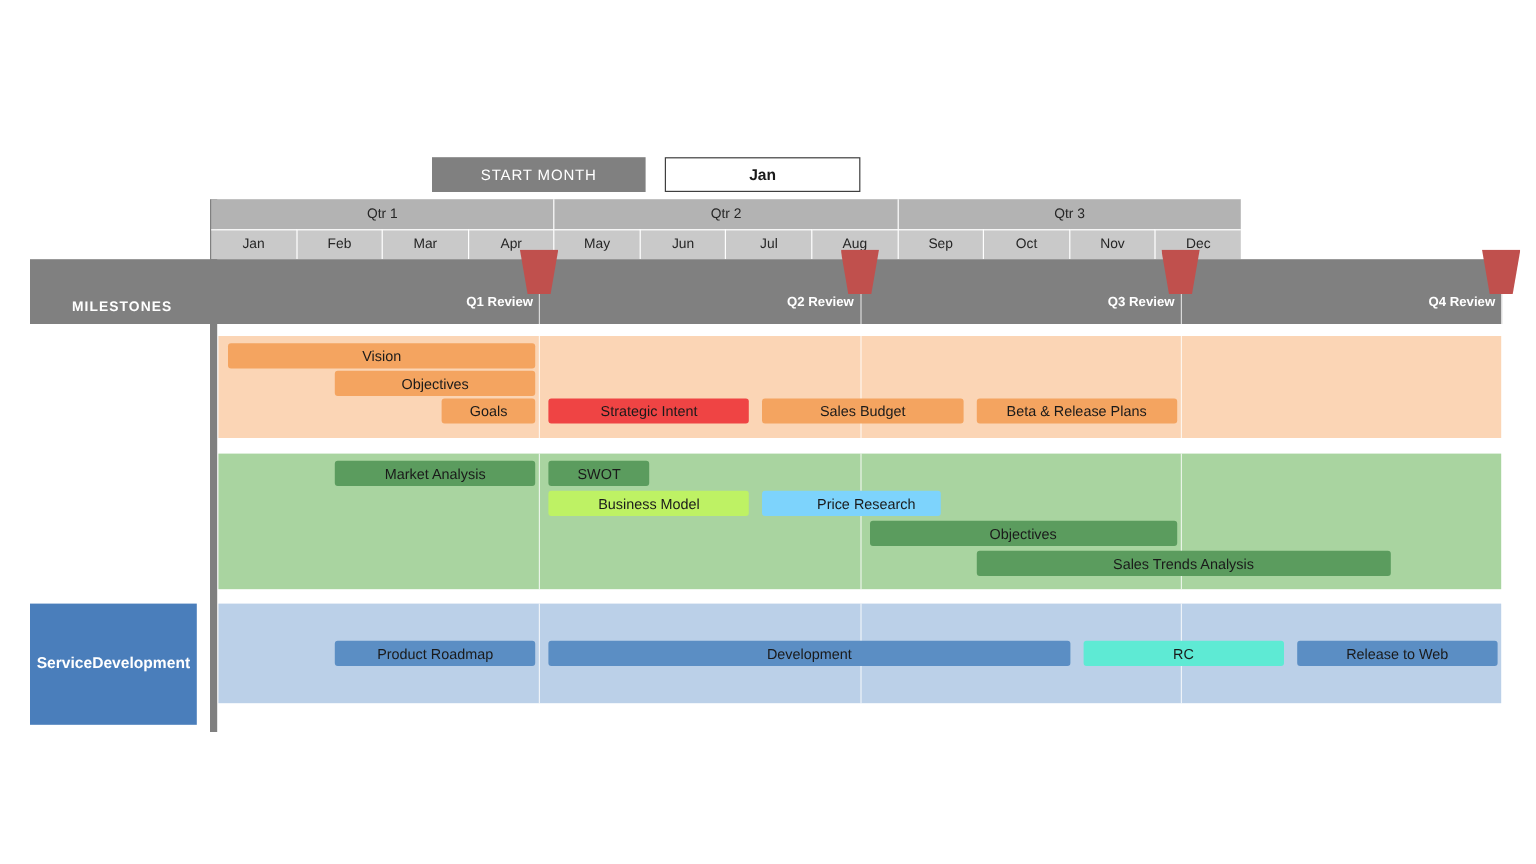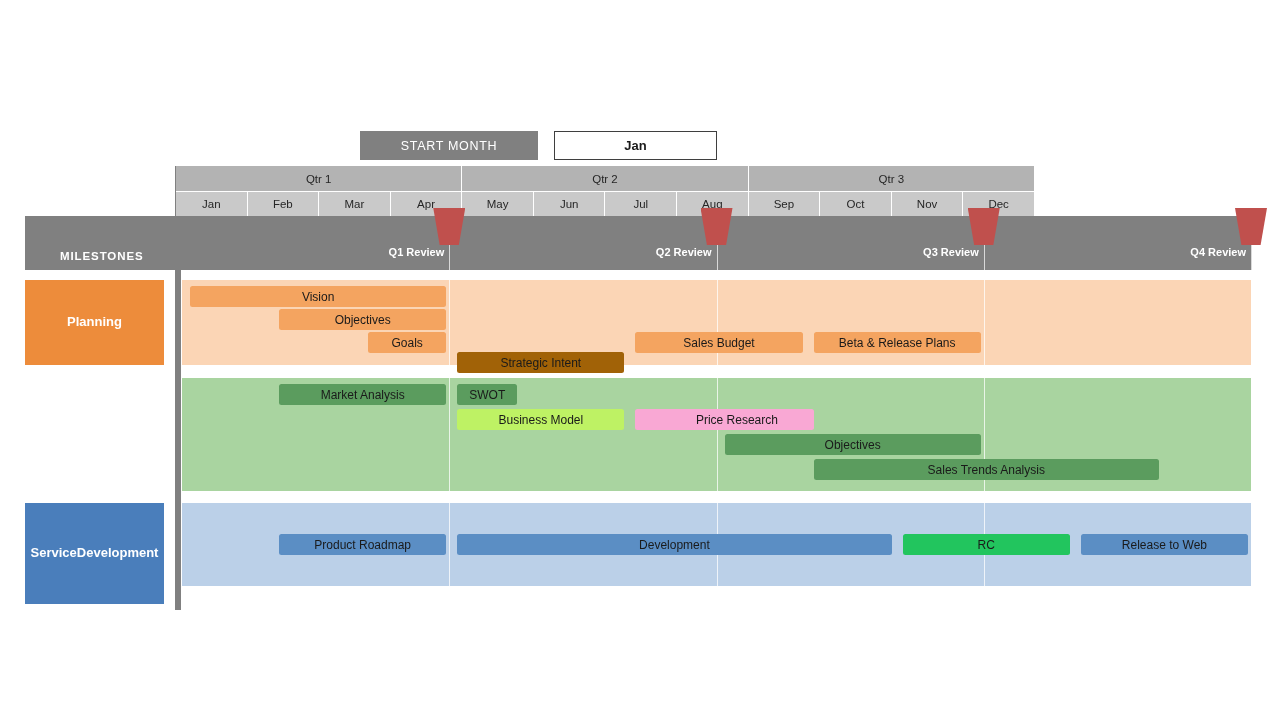--- a/index.html
+++ b/index.html
@@ -261,60 +261,57 @@
     </div>
     <div class="milestone" style="left: 1226px;">
       <div class="milestone-line"></div>
       <div class="milestone-flag" style="background: rgb(192, 80, 77);"></div>
       <div class="milestone-label">Q4 Review</div>
     </div>
   </div>
 
 <div id="lanes-root">
     <div class="lane" style="top: 280px; height: 85px;">
-      <div class="lane-label" style="background: rgb(237, 140, 59); height: 85px; top: 0px;">
-        <span>Planning</span>
-      </div>
       <div class="lane-track">
         <div class="lane-bg" style="background: rgb(251, 213, 181);"></div>
         <div class="qdiv" style="left: 267.25px;"></div>
         <div class="qdiv" style="left: 534.5px;"></div>
         <div class="qdiv" style="left: 801.75px;"></div>
         <div class="bar" style="left: 8px; width: 256.25px; top: 6px; background: rgb(244, 164, 96);">Vision</div>
         <div class="bar" style="left: 97.0833px; width: 167.167px; top: 29px; background: rgb(244, 164, 96);">Objectives</div>
         <div class="bar" style="left: 186.167px; width: 78.0833px; top: 52px; background: rgb(244, 164, 96);">Goals</div>
-        <div class="bar" style="left: 275.25px; width: 167.167px; top: 52px; background: #a16207; margin-top: 20px;">Strategic Intent</div>
+        <div class="bar" style="left: 275.25px; width: 167.167px; top: 52px; background: #ef4444;">Strategic Intent</div>
         <div class="bar" style="left: 453.417px; width: 167.167px; top: 52px; background: rgb(244, 164, 96);">Sales Budget</div>
         <div class="bar" style="left: 631.583px; width: 167.167px; top: 52px; background: rgb(244, 164, 96);">Beta &amp; Release Plans</div>
       </div>
     </div>
     <div class="lane" style="top: 378px; height: 113px;">
       <div class="lane-track">
         <div class="lane-bg" style="background: rgb(169, 212, 160);"></div>
         <div class="qdiv" style="left: 267.25px;"></div>
         <div class="qdiv" style="left: 534.5px;"></div>
         <div class="qdiv" style="left: 801.75px;"></div>
         <div class="bar" style="left: 97.0833px; width: 167.167px; top: 6px; background: rgb(91, 156, 94);">Market Analysis</div>
-        <div class="bar" style="left: 275.25px; width: 60px; top: 6px; background: rgb(91, 156, 94);">SWOT</div>
+        <div class="bar" style="left: 275.25px; width: 84px; top: 6px; background: rgb(91, 156, 94);">SWOT</div>
         <div class="bar" style="left: 275.25px; width: 167.167px; top: 31px; background: #bef264;">Business Model</div>
-        <div class="bar" style="left: 453.417px; width: 179px; top: 31px; background: #f9a8d4; padding-left: 24px;">Price Research</div>
+        <div class="bar" style="left: 453.417px; width: 149px; top: 31px; background: #7dd3fc; padding-left: 24px;">Price Research</div>
         <div class="bar" style="left: 542.5px; width: 256.25px; top: 56px; background: rgb(91, 156, 94);">Objectives</div>
         <div class="bar" style="left: 631.583px; width: 345.333px; top: 81px; background: rgb(91, 156, 94);">Sales Trends Analysis</div>
       </div>
     </div>
     <div class="lane" style="top: 503px; height: 83px;">
       <div class="lane-label" style="background: rgb(74, 126, 187); height: 101px; top: 0px;">
         <span>Service</span>
         <br>
         <span>Development</span>
       </div>
       <div class="lane-track">
         <div class="lane-bg" style="background: rgb(187, 208, 232);"></div>
         <div class="qdiv" style="left: 267.25px;"></div>
         <div class="qdiv" style="left: 534.5px;"></div>
         <div class="qdiv" style="left: 801.75px;"></div>
         <div class="bar" style="left: 97.0833px; width: 167.167px; top: 31px; background: rgb(91, 142, 196); text-align: center;">Product Roadmap</div>
         <div class="bar" style="left: 275.25px; width: 434.417px; top: 31px; background: rgb(91, 142, 196);">Development</div>
-        <div class="bar" style="left: 720.667px; width: 167.167px; top: 31px; background: #22c55e;">RC</div>
+        <div class="bar" style="left: 720.667px; width: 167.167px; top: 31px; background: #5eead4;">RC</div>
         <div class="bar" style="left: 898.833px; width: 167.167px; top: 31px; background: rgb(91, 142, 196);">Release to Web</div>
       </div>
     </div>
   </div>
 
 </body></html>

